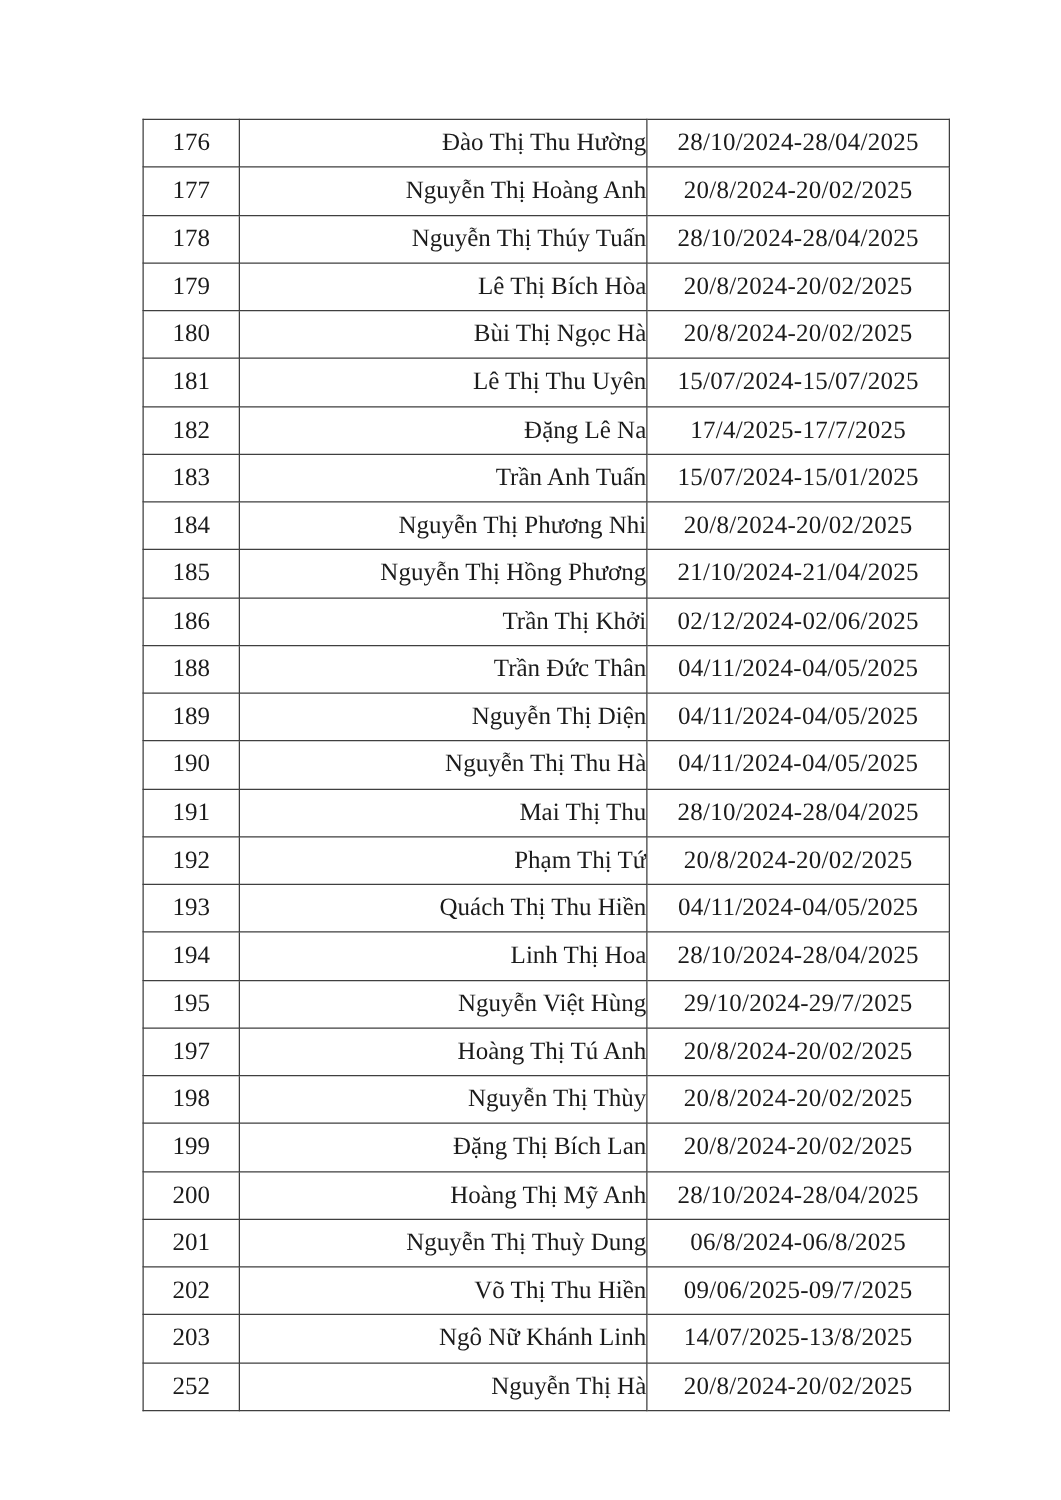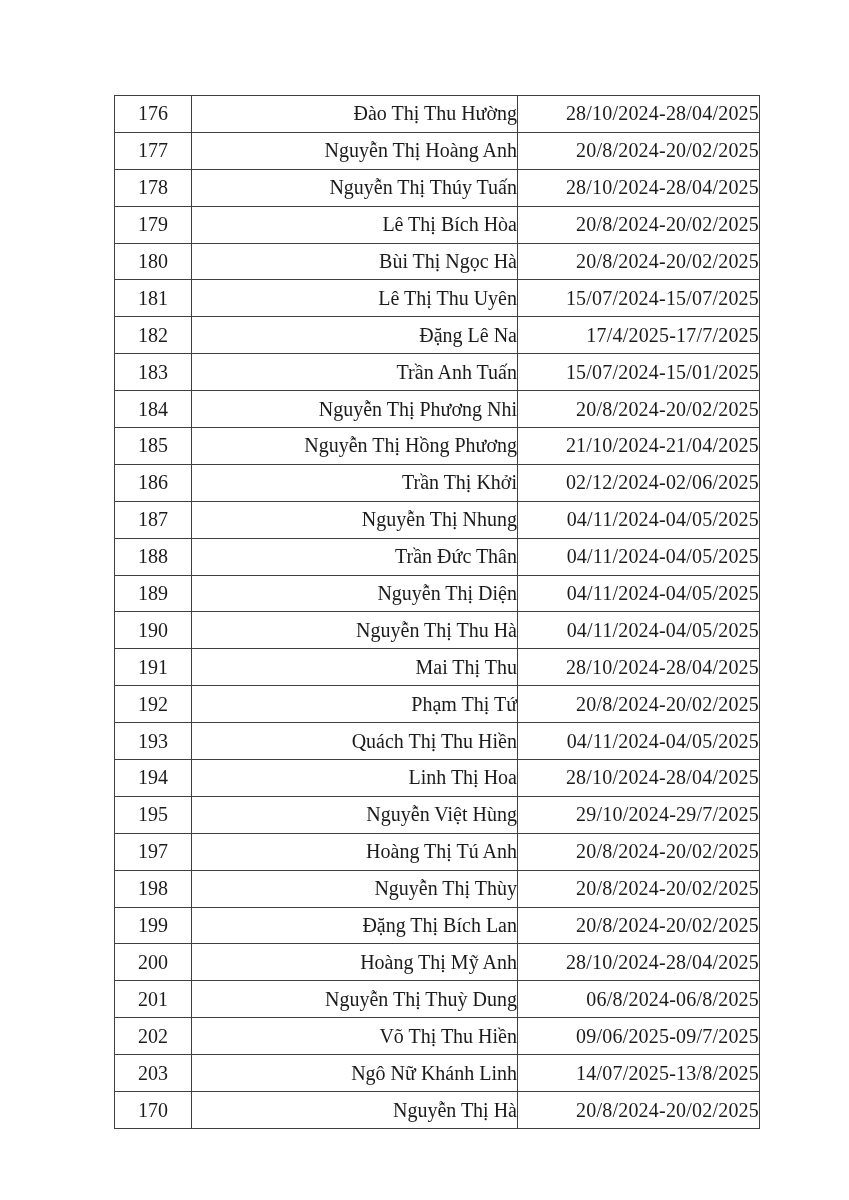--- a/index.html
+++ b/index.html
@@ -38,21 +38,21 @@
     white-space: nowrap;
   }
   td.c-no {
     text-align: center;
   }
   td.c-name {
     text-align: right;
     padding-left: 36px;
   }
   td.c-period {
-    text-align: right;
+    text-align: center;
     letter-spacing: 0.2px;
   }
 </style>
 </head>
 <body>
 
 <div class="page">
   <table class="roster">
     <colgroup>
       <col style="width:77px">
@@ -109,25 +109,20 @@
           <td class="c-no">185</td>
           <td class="c-name">Nguyễn Thị Hồng Phương</td>
           <td class="c-period">21/10/2024-21/04/2025</td>
         </tr>
         <tr>
           <td class="c-no">186</td>
           <td class="c-name">Trần Thị Khởi</td>
           <td class="c-period">02/12/2024-02/06/2025</td>
         </tr>
         <tr>
-          <td class="c-no">187</td>
-          <td class="c-name">Nguyễn Thị Nhung</td>
-          <td class="c-period">04/11/2024-04/05/2025</td>
-        </tr>
-        <tr>
           <td class="c-no">188</td>
           <td class="c-name">Trần Đức Thân</td>
           <td class="c-period">04/11/2024-04/05/2025</td>
         </tr>
         <tr>
           <td class="c-no">189</td>
           <td class="c-name">Nguyễn Thị Diện</td>
           <td class="c-period">04/11/2024-04/05/2025</td>
         </tr>
         <tr>
@@ -189,19 +184,19 @@
           <td class="c-no">202</td>
           <td class="c-name">Võ Thị Thu Hiền</td>
           <td class="c-period">09/06/2025-09/7/2025</td>
         </tr>
         <tr>
           <td class="c-no">203</td>
           <td class="c-name">Ngô Nữ Khánh Linh</td>
           <td class="c-period">14/07/2025-13/8/2025</td>
         </tr>
         <tr>
-          <td class="c-no">170</td>
+          <td class="c-no">252</td>
           <td class="c-name">Nguyễn Thị Hà</td>
           <td class="c-period">20/8/2024-20/02/2025</td>
         </tr>
       </tbody>
   </table>
 </div>
 
 </body></html>

